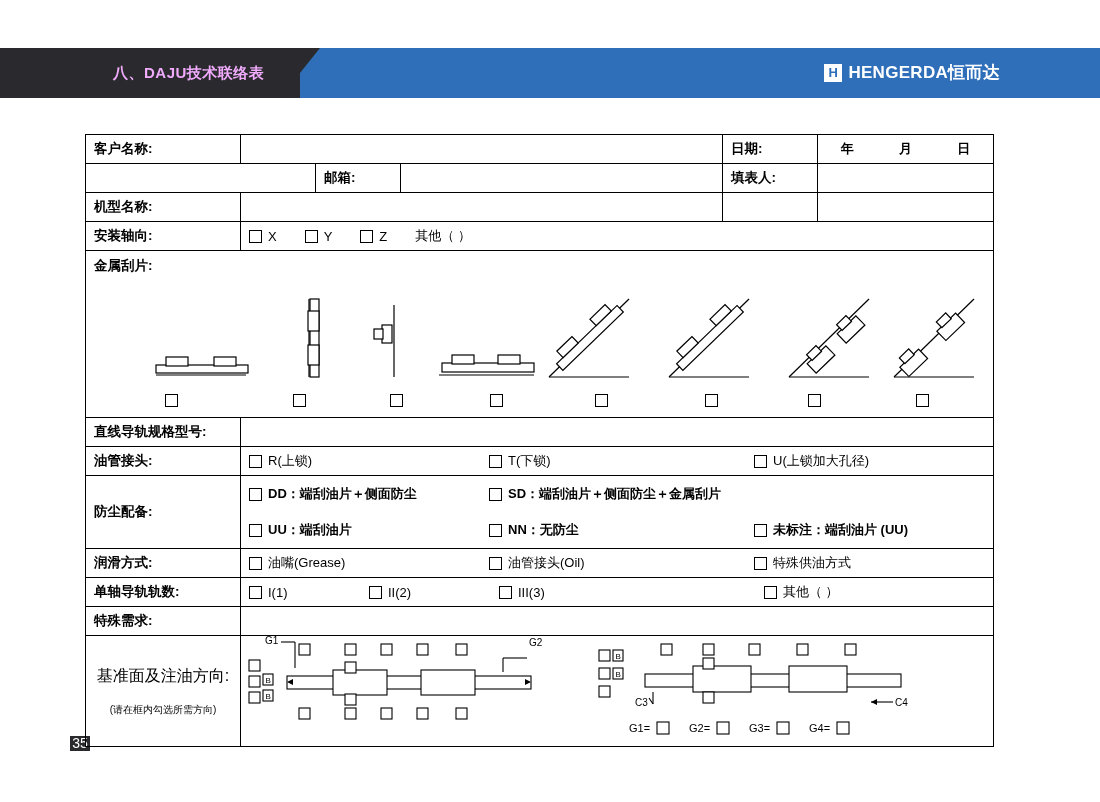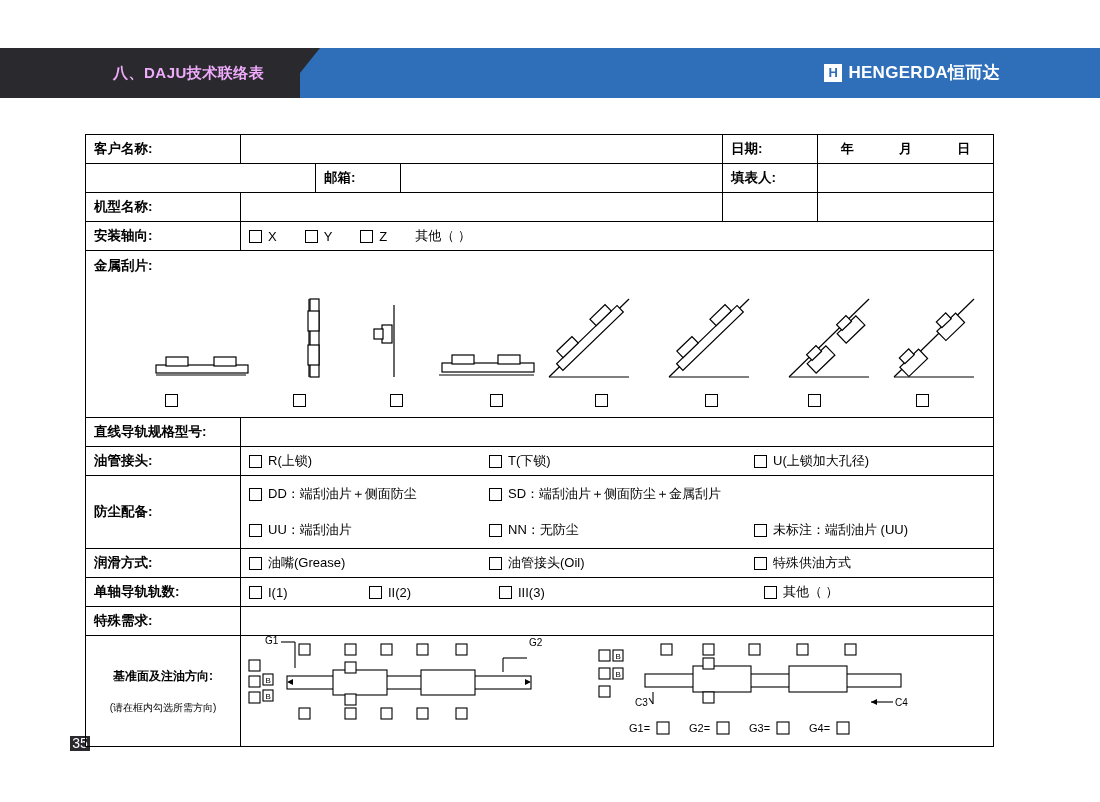--- a/index.html
+++ b/index.html
@@ -82,34 +82,34 @@
   
   .status-body{
     padding:6px 8px 4px 8px;flex-direction:column;align-items:stretch;
   }
   .status-title{font-weight:bold;font-size:13.5px;margin-bottom:2px;}
   .status-figs{position:relative;height:110px;}
   .status-checks{display:flex;height:26px;align-items:center;}
   .status-checks .cb{margin-right:0;}
   .scell{display:flex;justify-content:center;align-items:center;}
   
-  .two-line{flex-direction:column;align-items:stretch;padding:0;}
+  .two-line{flex-direction:column;align-items:stretch;padding:0;font-weight:bold;}
   .two-line .sub{
     display:flex;align-items:center;padding:5px 8px;min-height:26px;
   }
   .two-line .sub.first{border-bottom:none;}
   .w-col-a{flex:0 0 230px;}
   .w-col-b{flex:0 0 255px;}
   .w-col-c{flex:1;}
   
   .base-lbl{
     flex-direction:column;justify-content:center;align-items:center;
     flex:0 0 155px;border-right:1.5px solid #000;
   }
-  .base-lbl .t1{font-weight:bold;font-size:12px;}
+  .base-lbl .t1{font-weight:normal;font-size:16px;}
   .base-lbl .t2{font-size:10px;margin-top:16px;}
   .base-body{flex:1;padding:0;position:relative;height:110px;}
   svg{display:block;}
 </style>
 </head>
 <body>
 
 <div class="header">
   <div class="header-blue"></div>
   <div class="header-wedge"></div>

